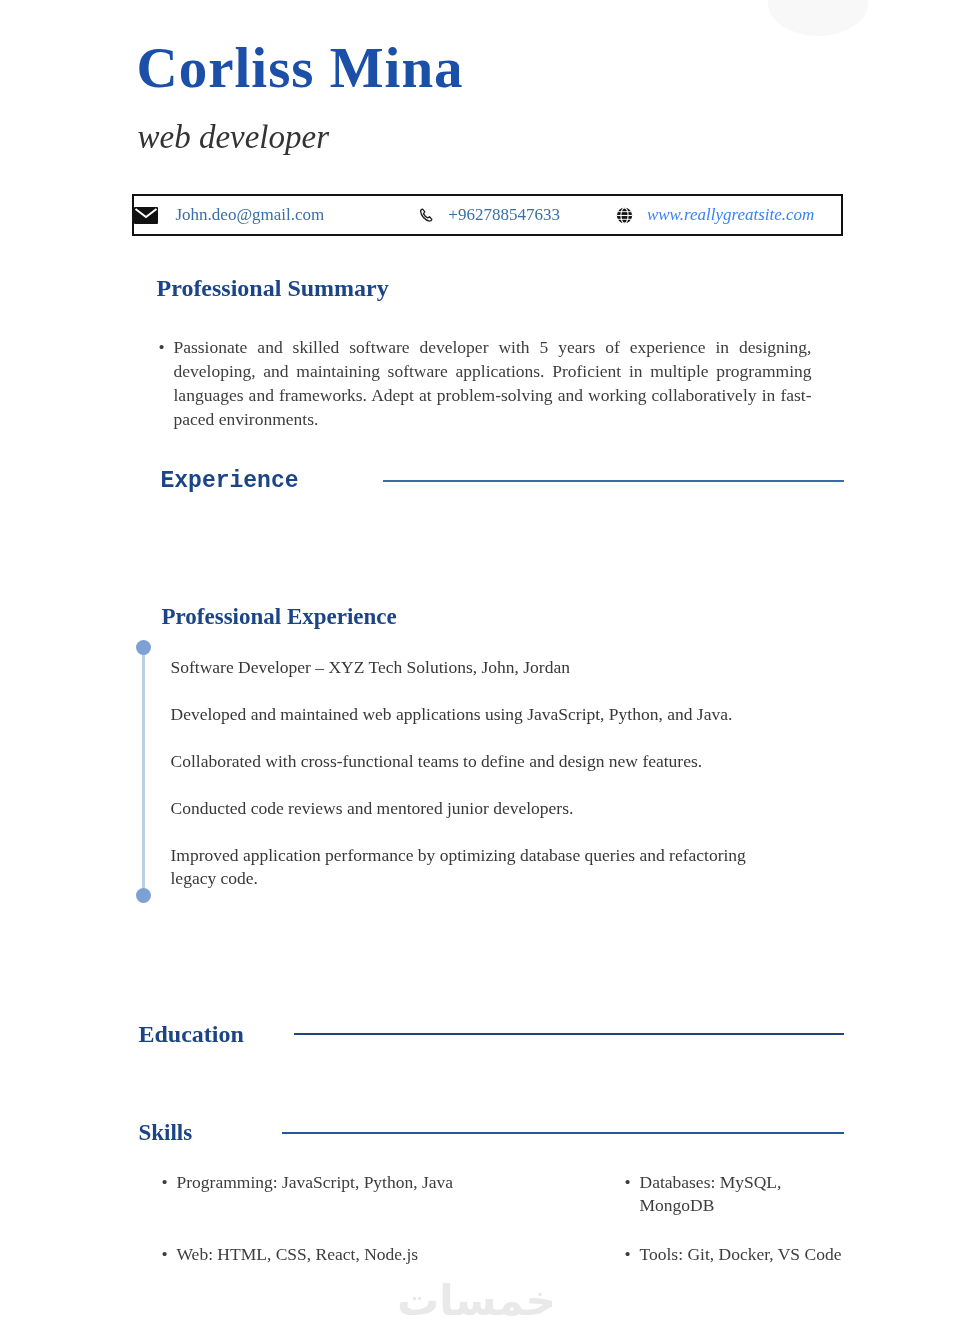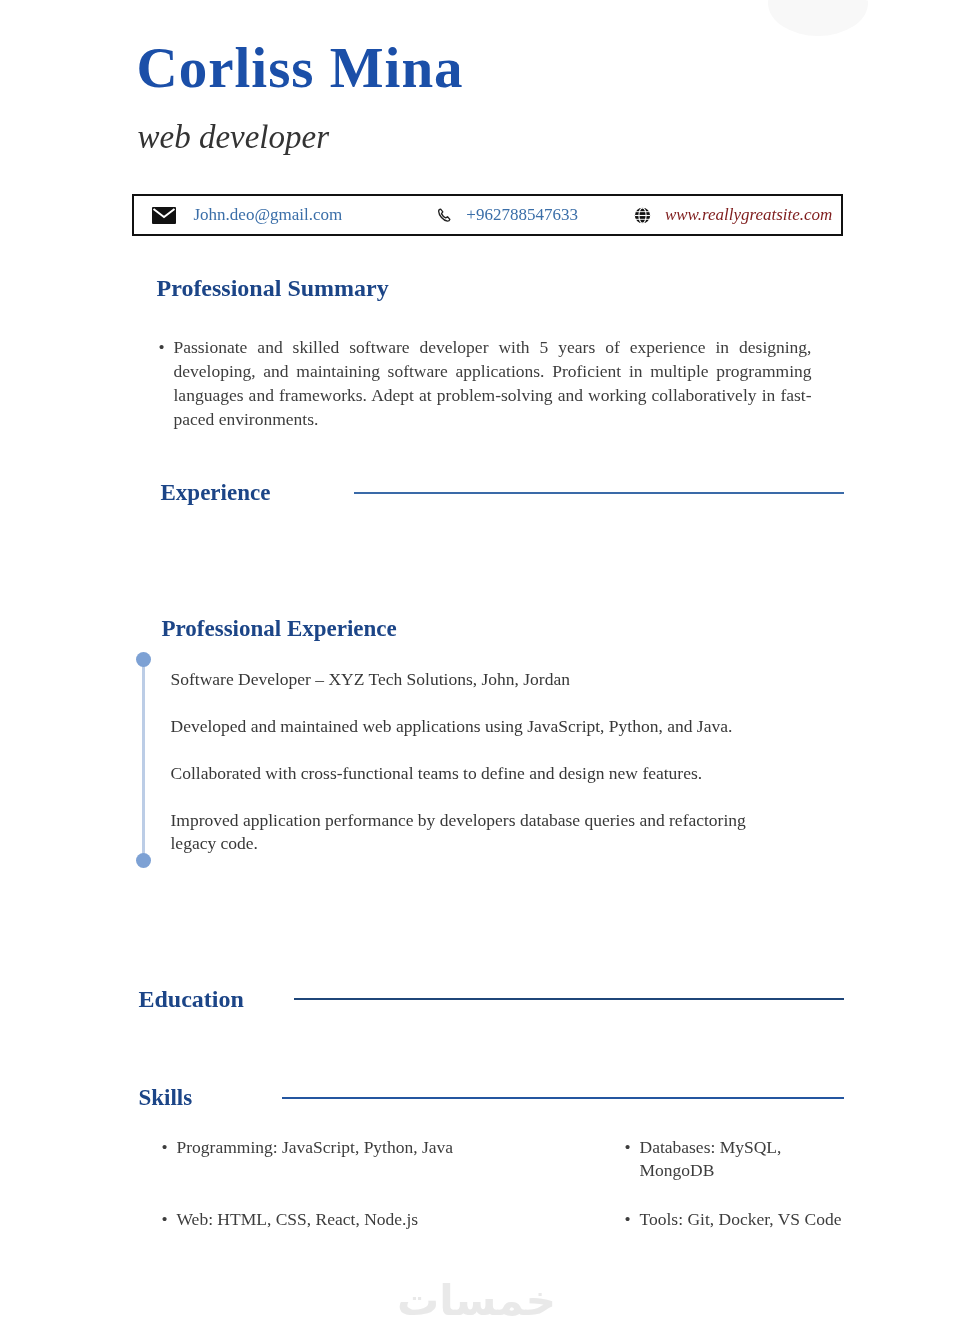--- a/index.html
+++ b/index.html
@@ -29,28 +29,27 @@
     margin:16px 0 0 56px;
     font-size:33px; line-height:42px;
     font-style:italic; color:#333333;
   }
   
   .contact-bar {
     margin:36px 29px 0 50px;
     height:42px;
     border:2px solid #111111;
     display:flex; 
-    padding-left:18px;
     font-size:17px;
   }
   .contact-group { display:flex; align-items:center; }
   .contact-group .cicon { display:flex; align-items:center; }
   .contact-email-text { margin-left:18px; color:#3a6ea8; }
   .contact-phone-text { margin-left:14px; color:#3a6ea8; }
-  .contact-web-text   { margin-left:14px; color:#7f1d1d; font-style:italic; }
+  .contact-web-text   { margin-left:14px; color:#3b82f6; font-style:italic; }
   .g-phone { margin-left:94px; }
   .g-web   { margin-left:56px; }
   
   .h-summary {
     margin:37px 0 0 75px;
     font-size:24px; line-height:30px; font-weight:bold; color:#1c4587;
   }
   .summary-item {
     position:relative;
     margin:32px 60px 0 92px;
@@ -58,21 +57,21 @@
     text-align:justify; color:#3d3d3d;
   }
   .summary-item::before {
     content:"•"; position:absolute; left:-15px; top:0px; color:#3d3d3d;
   }
   .section-head {
     display:flex; align-items:center;
     margin-right:28px;
   }
   .section-head .rule { flex:1; height:2px; }
-  .head-exp { margin-top:48px; margin-left:79px; }
+  .head-exp { margin-top:36px; margin-left:79px;font-family:Liberation Mono, monospace; }
   .head-exp .title { font-size:23px; line-height:28px; font-weight:bold; color:#1c4587; }
   .head-exp .rule { margin-left:84px; background:#3a6aa8; }
   .h-profexp {
     margin:108px 0 0 80px;
     font-size:23px; line-height:28px; font-weight:bold; color:#1c4587;
   }
   
   .timeline {
     position:relative;
     margin:12px 120px 0 89px;
@@ -181,21 +180,22 @@
   </div>
 
   <h3 class="h-profexp">Professional Experience</h3>
 
   <div class="timeline">
     <span class="tl-dot top"></span>
     <span class="tl-dot bottom"></span>
     <p class="tl-item">Software Developer – XYZ Tech Solutions, John, Jordan</p>
     <p class="tl-item">Developed and maintained web applications using JavaScript, Python, and Java.</p>
     <p class="tl-item">Collaborated with cross-functional teams to define and design new features.</p>
-    <p class="tl-item">Improved application performance by developers database queries and refactoring legacy code.</p>
+    <p class="tl-item">Conducted code reviews and mentored junior developers.</p>
+    <p class="tl-item">Improved application performance by optimizing database queries and refactoring legacy code.</p>
   </div>
 
   <div class="section-head head-edu">
     <span class="title">Education</span>
     <span class="rule"></span>
   </div>
 
 
   <div class="section-head head-skills">
     <span class="title">Skills</span>

